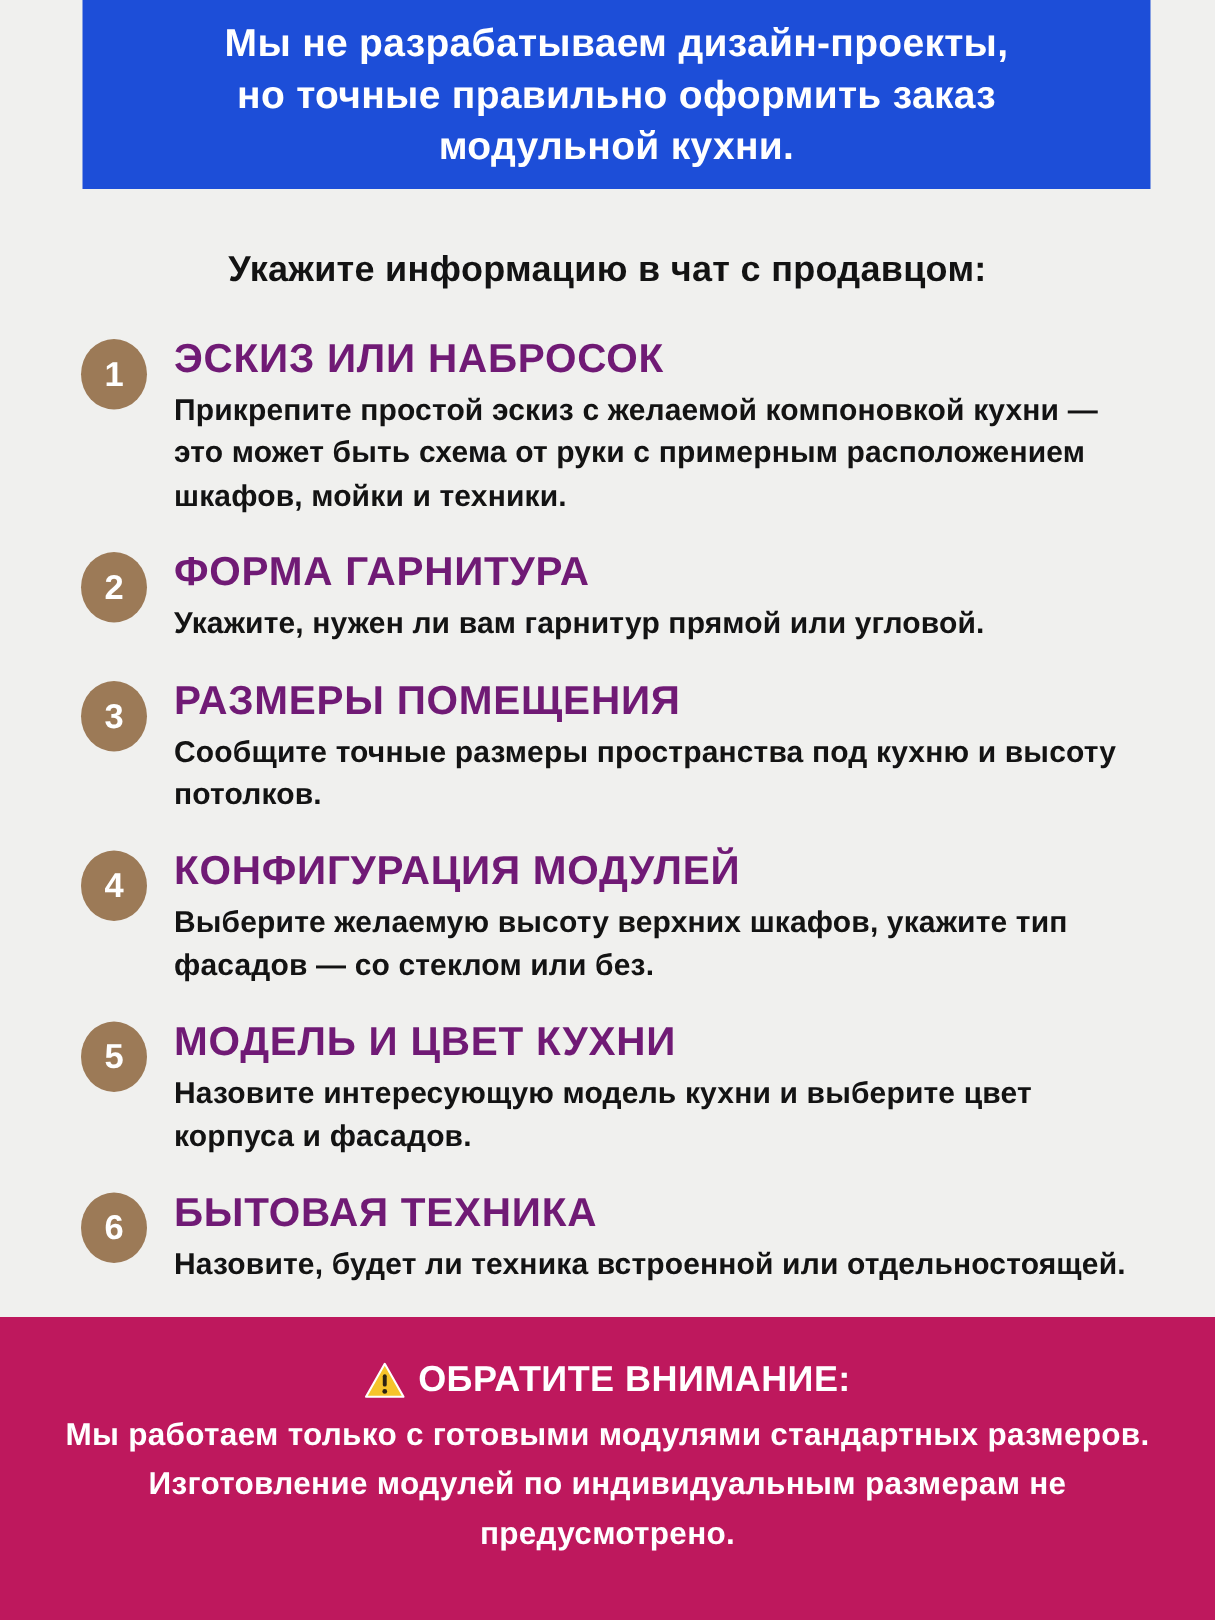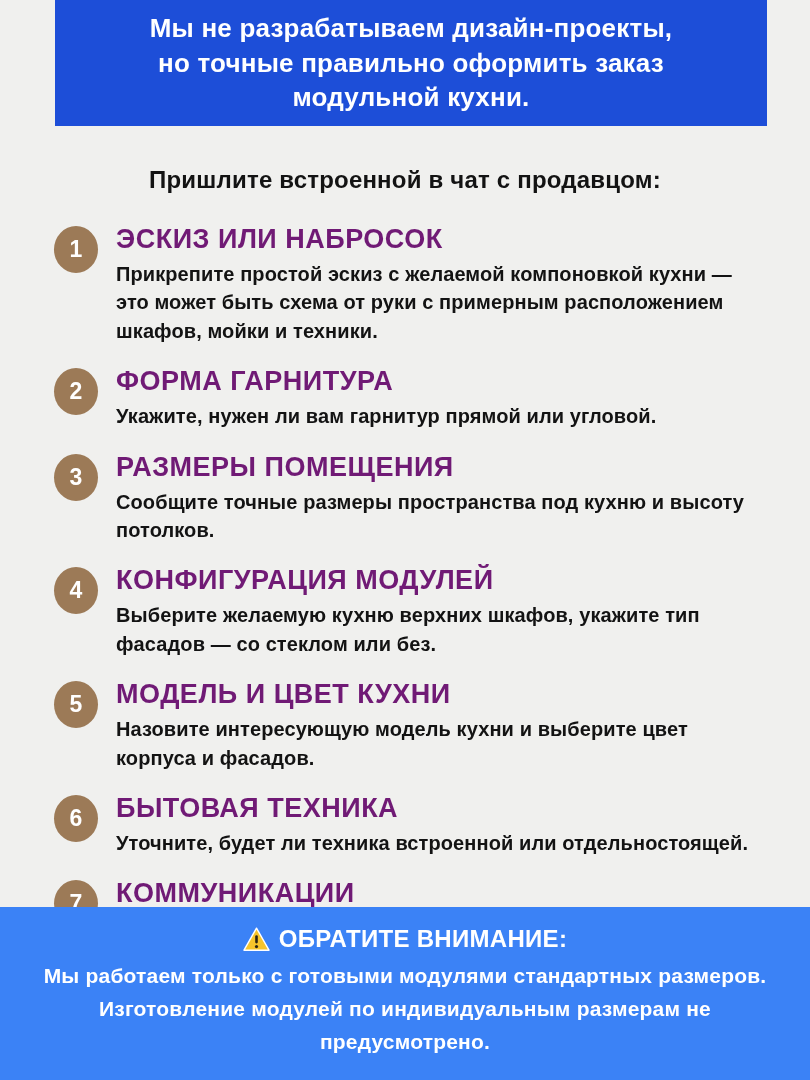--- a/index.html
+++ b/index.html
@@ -79,25 +79,25 @@
     font-size: 20px;
     font-weight: bold;
     color: #131313;
     line-height: 1.42;
     letter-spacing: 0.1px;
   }
   
   .notice {
     position: absolute;
     left: 0; bottom: 0;
-    width: 810px; height: 173px;
-    background: #3b82f6;
+    width: 810px; height: 202px;
+    background: #be185d;
     color: #ffffff;
     text-align: center;
-    padding-top: 18px;
+    padding-top: 28px;
   }
   .notice-title-row {
     display: flex;
     align-items: center;
     justify-content: center;
     gap: 9px;
     margin-bottom: 7px;
   }
   .notice-title {
     font-size: 24px;
@@ -117,21 +117,21 @@
 <body>
 
 <div class="page">
 
   <div class="top-banner">
     <span class="line">Мы не разрабатываем дизайн-проекты,</span>
     <span class="line">но точные правильно оформить заказ</span>
     <span class="line">модульной кухни.</span>
   </div>
 
-  <div class="intro">Пришлите встроенной в чат с продавцом:</div>
+  <div class="intro">Укажите информацию в чат с продавцом:</div>
 
   <div class="steps">
 
     <div class="step">
       <div class="badge">
         <span>1</span>
       </div>
       <div class="step-content">
         <div class="step-title">ЭСКИЗ ИЛИ НАБРОСОК</div>
         <div class="step-desc">Прикрепите простой эскиз с желаемой компоновкой кухни — это может быть схема от руки с примерным расположением шкафов, мойки и техники.</div>
@@ -157,41 +157,41 @@
         <div class="step-desc">Сообщите точные размеры пространства под кухню и высоту потолков.</div>
       </div>
     </div>
 
     <div class="step">
       <div class="badge">
         <span>4</span>
       </div>
       <div class="step-content">
         <div class="step-title">КОНФИГУРАЦИЯ МОДУЛЕЙ</div>
-        <div class="step-desc">Выберите желаемую кухню верхних шкафов, укажите тип фасадов — со стеклом или без.</div>
+        <div class="step-desc">Выберите желаемую высоту верхних шкафов, укажите тип фасадов — со стеклом или без.</div>
       </div>
     </div>
 
     <div class="step">
       <div class="badge">
         <span>5</span>
       </div>
       <div class="step-content">
         <div class="step-title">МОДЕЛЬ И ЦВЕТ КУХНИ</div>
         <div class="step-desc">Назовите интересующую модель кухни и выберите цвет корпуса и фасадов.</div>
       </div>
     </div>
 
     <div class="step">
       <div class="badge">
         <span>6</span>
       </div>
       <div class="step-content">
         <div class="step-title">БЫТОВАЯ ТЕХНИКА</div>
-        <div class="step-desc">Уточните, будет ли техника встроенной или отдельностоящей.</div>
+        <div class="step-desc">Назовите, будет ли техника встроенной или отдельностоящей.</div>
       </div>
     </div>
 
     <div class="step">
       <div class="badge">
         <span>7</span>
       </div>
       <div class="step-content">
         <div class="step-title">КОММУНИКАЦИИ</div>
         <div class="step-desc">Укажите расположение труб для воды и канализации.</div>

